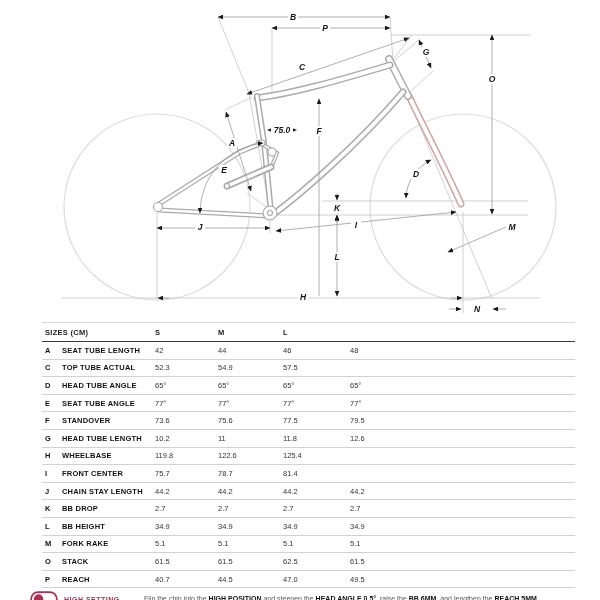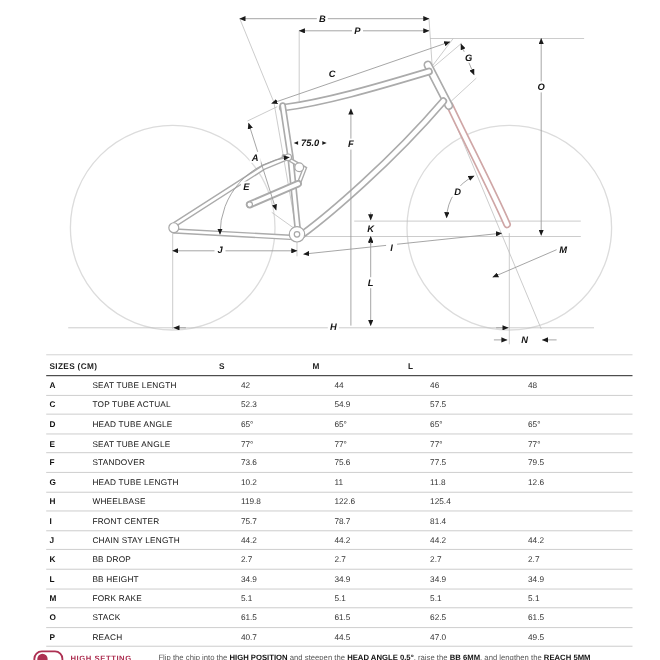--- a/index.html
+++ b/index.html
@@ -12,27 +12,27 @@
   .dim{stroke:#9a9a9a;stroke-width:0.8;fill:none;}
   .tube-o{stroke:#ababab;fill:none;stroke-linecap:round;}
   .tube-i{stroke:#ffffff;fill:none;stroke-linecap:round;}
   .fork-o{stroke:#cfa6a6;fill:none;stroke-linecap:round;}
   .node{fill:#ffffff;stroke:#a8a8a8;stroke-width:1.1;}
   .dim-label{font-family:"Liberation Sans",sans-serif;font-weight:bold;font-style:italic;
              font-size:8.5px;fill:#141414;text-anchor:middle;}
   
   #geo-table{position:absolute;left:42px;top:322px;width:533px;font-size:7.5px;color:#222;}
   .t-row{display:grid;grid-template-columns:17px 93px 63px 65px 67px 1fr;
-         align-items:center;height:16.6px;border-bottom:1px solid #d2d2d2;gap:22px;}
+         align-items:center;height:16.6px;border-bottom:1px solid #d2d2d2;}
   .t-row>div{padding-left:3px;white-space:nowrap;overflow:hidden;}
   .t-head{height:18px;border-top:1px solid #d8d8d8;border-bottom:1.5px solid #3a3a3a;}
   .t-head>div{font-weight:bold;letter-spacing:.3px;}
   .c-letter{font-weight:bold;color:#111;}
-  .c-name{font-weight:normal;color:#111;letter-spacing:.2px;}
-  .c-val{color:#333;margin-left:20px;}
+  .c-name{font-weight:bold;color:#111;letter-spacing:.2px;}
+  .c-val{color:#333;}
   
   #note-row{position:relative;margin-left:-12px;width:calc(100% + 12px);height:22px;
             display:flex;align-items:center;border-bottom:1px solid #d2d2d2;}
   #toggle-wrap{display:flex;align-items:center;gap:6px;width:112px;flex:0 0 112px;}
   #toggle-label{font-weight:bold;font-size:7px;letter-spacing:.5px;}
   #note-text{font-size:7px;color:#555;line-height:1.25;padding-left:2px;}
   #note-text b{color:#111;}
 </style>
 </head>
 <body>

